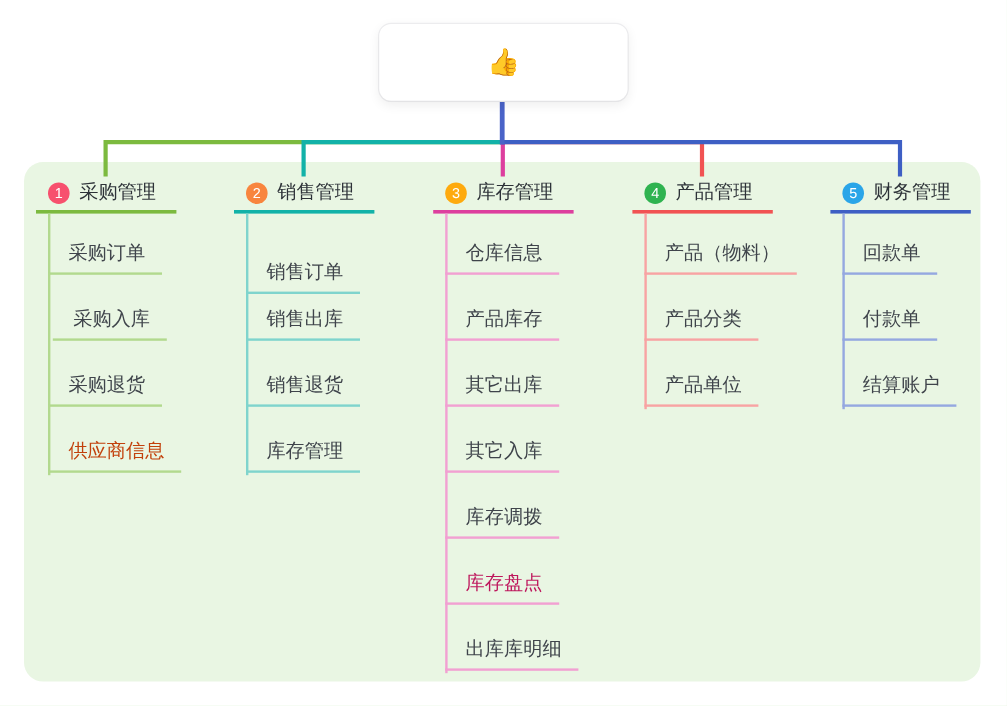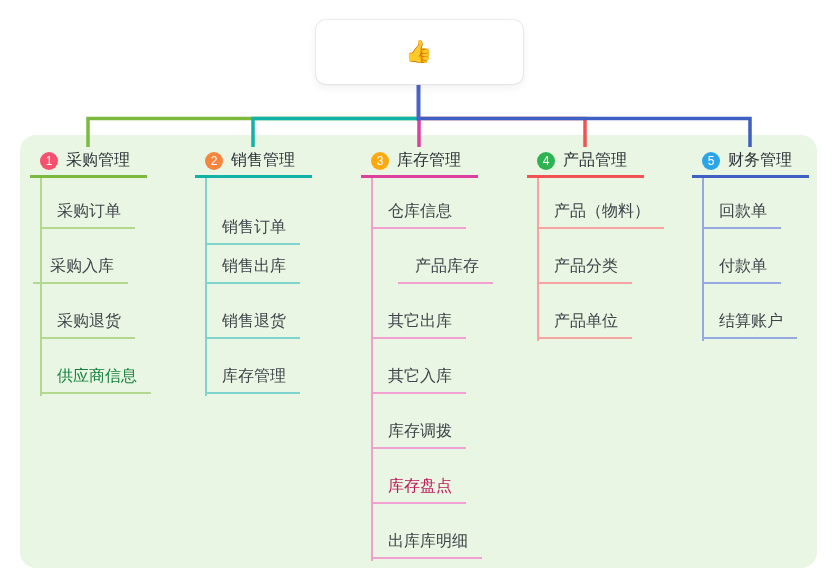--- a/index.html
+++ b/index.html
@@ -60,27 +60,27 @@
 <div id="branches">
     <div class="branch" style="left: 30px; top: 146px;">
       <div class="branch-title" style="border-bottom: 3px solid rgb(124, 186, 63); color: rgb(45, 50, 56);">
         <span class="badge" style="background: rgb(247, 80, 110);">1</span>
         <span>采购管理</span>
       </div>
       <div class="trunk" style="top: 32px; height: 218px; background: rgb(178, 217, 142);"></div>
       <div class="child" style="left: 10px; top: 51px; border-bottom: 2px solid rgb(178, 217, 142); color: rgb(63, 68, 75);">
         <span>采购订单</span>
       </div>
-      <div class="child" style="left: 3px; top: 106px; border-bottom: 2px solid rgb(178, 217, 142); color: rgb(63, 68, 75);">
+      <div class="child" style="left: 14px; top: 106px; border-bottom: 2px solid rgb(178, 217, 142); color: rgb(63, 68, 75);">
         <span>采购入库</span>
       </div>
       <div class="child" style="left: 10px; top: 161px; border-bottom: 2px solid rgb(178, 217, 142); color: rgb(63, 68, 75);">
         <span>采购退货</span>
       </div>
-      <div class="child" style="left: 10px; top: 216px; border-bottom: 2px solid rgb(178, 217, 142); color: #15803d;">
+      <div class="child" style="left: 10px; top: 216px; border-bottom: 2px solid rgb(178, 217, 142); color: #c2410c;">
         <span>供应商信息</span>
       </div>
     </div>
     <div class="branch" style="left: 195px; top: 146px;">
       <div class="branch-title" style="border-bottom: 3px solid rgb(18, 178, 168); color: rgb(45, 50, 56);">
         <span class="badge" style="background: rgb(248, 133, 62);">2</span>
         <span>销售管理</span>
       </div>
       <div class="trunk" style="top: 32px; height: 218px; background: rgb(127, 212, 205);"></div>
       <div class="child" style="left: 10px; top: 51px; border-bottom: 2px solid rgb(127, 212, 205); color: rgb(63, 68, 75); margin-top: 16px;">
@@ -98,21 +98,21 @@
     </div>
     <div class="branch" style="left: 361px; top: 146px;">
       <div class="branch-title" style="border-bottom: 3px solid rgb(221, 63, 158); color: rgb(45, 50, 56);">
         <span class="badge" style="background: rgb(254, 170, 14);">3</span>
         <span>库存管理</span>
       </div>
       <div class="trunk" style="top: 32px; height: 383px; background: rgb(242, 160, 210);"></div>
       <div class="child" style="left: 10px; top: 51px; border-bottom: 2px solid rgb(242, 160, 210); color: rgb(63, 68, 75);">
         <span>仓库信息</span>
       </div>
-      <div class="child" style="left: 10px; top: 106px; border-bottom: 2px solid rgb(242, 160, 210); color: rgb(63, 68, 75); margin-left: 27px;">
+      <div class="child" style="left: 10px; top: 106px; border-bottom: 2px solid rgb(242, 160, 210); color: rgb(63, 68, 75);">
         <span>产品库存</span>
       </div>
       <div class="child" style="left: 10px; top: 161px; border-bottom: 2px solid rgb(242, 160, 210); color: rgb(63, 68, 75);">
         <span>其它出库</span>
       </div>
       <div class="child" style="left: 10px; top: 216px; border-bottom: 2px solid rgb(242, 160, 210); color: rgb(63, 68, 75);">
         <span>其它入库</span>
       </div>
       <div class="child" style="left: 10px; top: 271px; border-bottom: 2px solid rgb(242, 160, 210); color: rgb(63, 68, 75);">
         <span>库存调拨</span>

